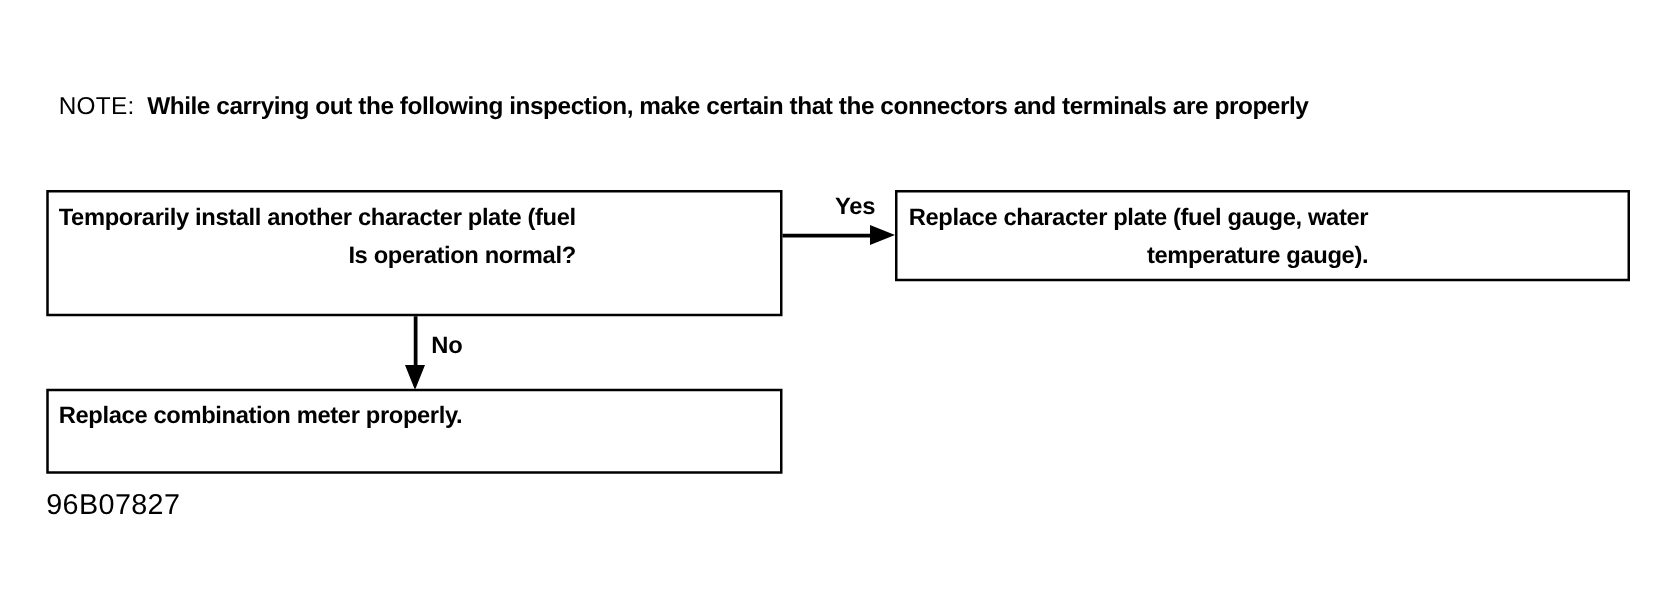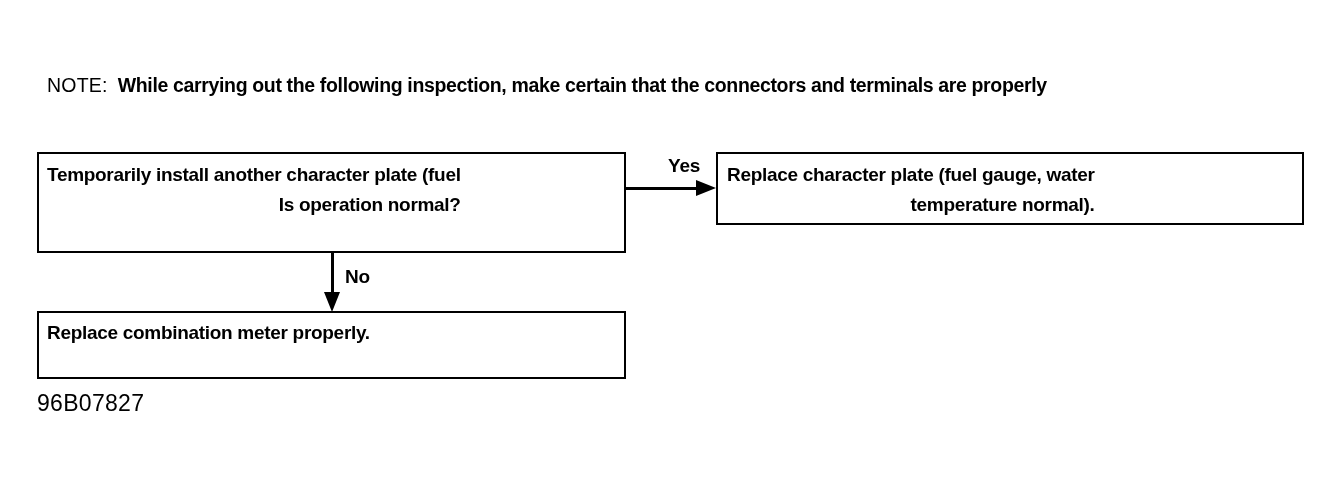--- a/index.html
+++ b/index.html
@@ -150,21 +150,21 @@
     <div>Is operation normal?</div>
   </div>
 
   <div class="conn-line-h"></div>
   <div class="conn-arrow-right"></div>
   <div class="edge-label" id="label-yes">Yes</div>
 
   <div class="box" id="box-replace-plate"></div>
   <div class="box-text" id="box-replace-plate-text">
     <div>Replace character plate (fuel gauge, water</div>
-    <div>temperature normal).</div>
+    <div>temperature gauge).</div>
   </div>
 
   <div class="conn-line-v"></div>
   <div class="conn-arrow-down"></div>
   <div class="edge-label" id="label-no">No</div>
 
   <div class="box" id="box-replace-meter"></div>
   <div class="box-text" id="box-replace-meter-text">
     <div>Replace combination meter properly.</div>
   </div>

